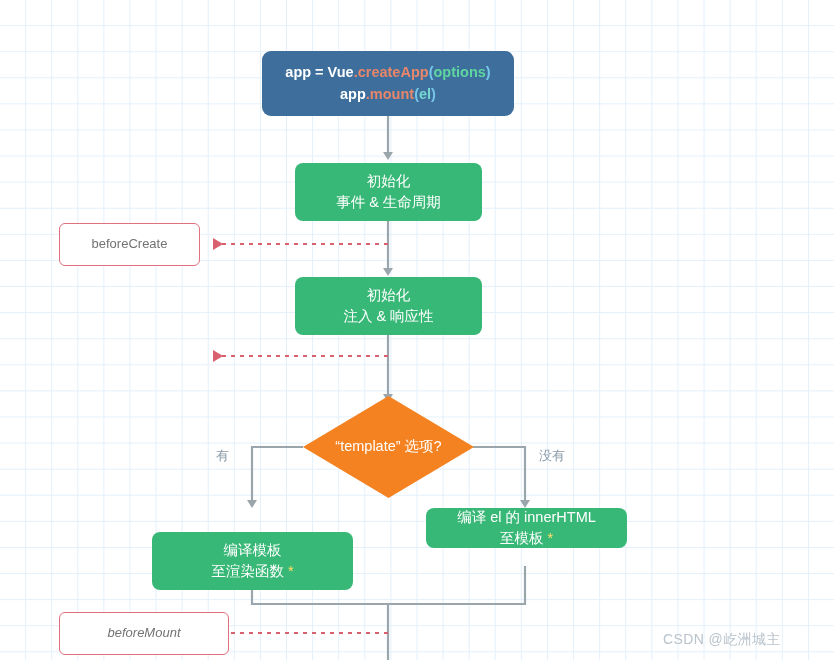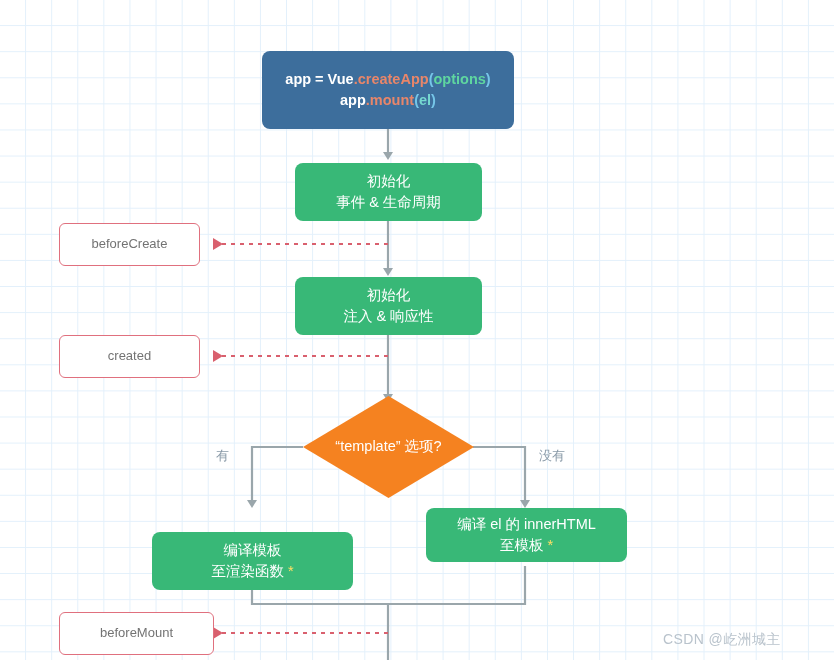--- a/index.html
+++ b/index.html
@@ -128,21 +128,21 @@
 
     <path d="M473,447 L525,447 L525,504" stroke="#9aa6ab" stroke-width="2.2" fill="none" marker-end="url(#arrow-gray)"></path>
 
     <path d="M252,566 L252,604 L525,604 L525,566" stroke="#9aa6ab" stroke-width="2.2" fill="none"></path>
 
     <path d="M388,604 L388,660" stroke="#9aa6ab" stroke-width="2.2" fill="none"></path>
 
     <path d="M388,633 L213,633" stroke="#d9606e" stroke-width="2.2" fill="none" stroke-dasharray="4 5" marker-end="url(#arrow-red)"></path>
   </svg>
 
-  <div class="node node-blue" style="left:262px; top:51px; width:252px; height:78px;">
+  <div class="node node-blue" style="left:262px; top:51px; width:252px; height:65px;border-radius:9px;">
     <div>
       <span class="ln"><span class="tok-plain">app = Vue</span><span class="tok-dot">.</span><span class="tok-fn">createApp</span><span class="tok-paren">(</span><span class="tok-arg">options</span><span class="tok-paren">)</span></span>
       <span class="ln"><span class="tok-plain">app</span><span class="tok-dot">.</span><span class="tok-fn">mount</span><span class="tok-paren">(</span><span class="tok-arg2">el</span><span class="tok-paren">)</span></span>
     </div>
   </div>
 
   <div class="node node-green" style="left:295px; top:163px; width:187px; height:58px;">
     <div>
       <span class="ln">初始化</span>
       <span class="ln">事件 &amp; 生命周期</span>
@@ -168,34 +168,31 @@
   <div class="edge-label" style="left:216px; top:447px;">有</div>
   <div class="edge-label" style="left:539px; top:447px;">没有</div>
 
   <div class="node node-green" style="left:152px; top:532px; width:201px; height:58px;">
     <div>
       <span class="ln">编译模板</span>
       <span class="ln"><span>至渲染函数</span> <span class="star">*</span></span>
     </div>
   </div>
 
-  <div class="node node-green" style="left:426px; top:508px; width:201px; height:54px;">
+  <div class="node node-green" style="left:426px; top:508px; width:201px; height:40px;">
     <div>
       <span class="ln">编译 el 的 innerHTML</span>
       <span class="ln"><span>至模板</span> <span class="star">*</span></span>
     </div>
   </div>
 
   <div class="node node-hook" style="left:59px; top:223px; width:141px; height:43px;">
     <span>beforeCreate</span>
   </div>
 
-  <div class="node node-hook" style="left:59px; top:335px; width:141px; height:43px;">
-    <span>created</span>
-  </div>
 
-  <div class="node node-hook" style="left:59px; top:612px; width:155px; height:43px;">
+  <div class="node node-hook" style="left:59px; top:612px; width:170px; height:43px;font-style:italic;">
     <span>beforeMount</span>
   </div>
 
   <div class="watermark" style="left:663px; top:631px;">CSDN @屹洲城主</div>
 
 </div>
 
 </body></html>

